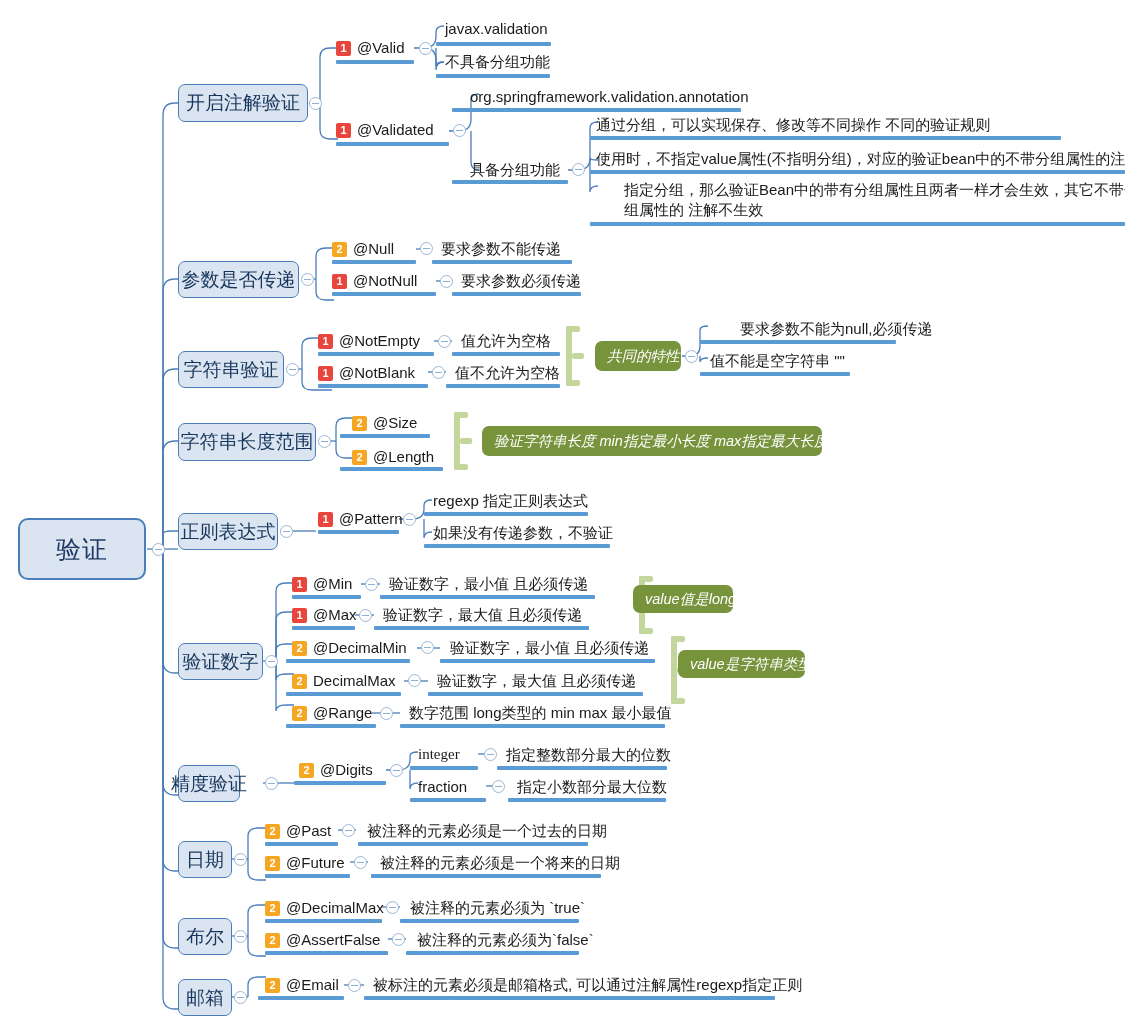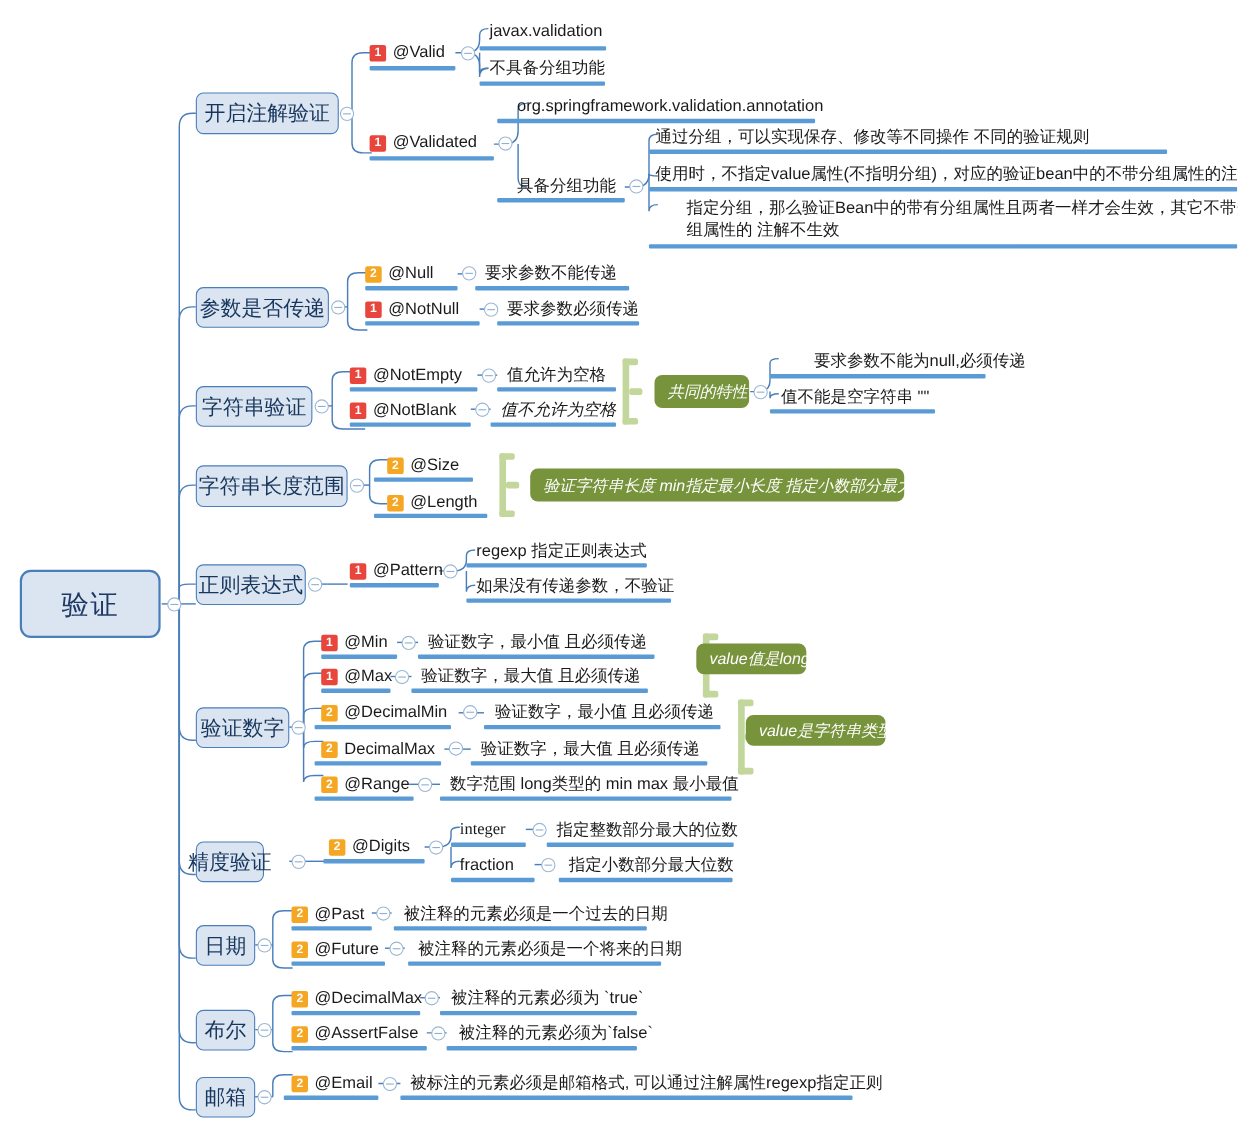--- a/index.html
+++ b/index.html
@@ -307,21 +307,21 @@
     <span class="lbl">值允许为空格</span>
   </div>
   <div class="underline" style="left:452px;top:352px;width:108px;"></div>
 
   <div class="sub" style="left:318px;top:362px;height:22px;">
     <span class="badge red">1</span>
     <span class="lbl">@NotBlank</span>
   </div>
   <div class="underline" style="left:318px;top:384px;width:110px;"></div>
   <div class="collapse" style="left:432px;top:366px;"></div>
-  <div class="sub" style="left:455px;top:362px;height:22px;font-style:italic;">
+  <div class="sub" style="left:455px;top:362px;height:22px;">
     <span class="lbl">值不允许为空格</span>
   </div>
   <div class="underline" style="left:446px;top:384px;width:114px;"></div>
 
   <div class="brace" style="left:560px;top:326px;width:26px;height:60px;">
     <div class="tb"></div>
       <div class="vb"></div>
       <div class="bb"></div>
       <div class="mb"></div>
   </div>
@@ -352,21 +352,21 @@
     <span class="lbl">@Length</span>
   </div>
   <div class="underline" style="left:340px;top:467px;width:103px;"></div>
 
   <div class="brace" style="left:448px;top:412px;width:26px;height:58px;">
     <div class="tb"></div>
       <div class="vb"></div>
       <div class="bb"></div>
       <div class="mb"></div>
   </div>
-  <div class="callout" style="left:482px;top:426px;width:340px;height:30px;">验证字符串长度  min指定最小长度 指定小数部分最大位数</div>
+  <div class="callout" style="left:482px;top:426px;width:340px;height:30px;">验证字符串长度  min指定最小长度 max指定最大长度</div>
 
   <div class="topic" style="left:178px;top:513px;width:100px;height:37px;">正则表达式</div>
   <div class="collapse" style="left:280px;top:525px;"></div>
 
   <div class="sub" style="left:318px;top:508px;height:22px;">
     <span class="badge red">1</span>
     <span class="lbl">@Pattern</span>
   </div>
   <div class="underline" style="left:318px;top:530px;width:81px;"></div>
   <div class="collapse" style="left:403px;top:513px;"></div>

